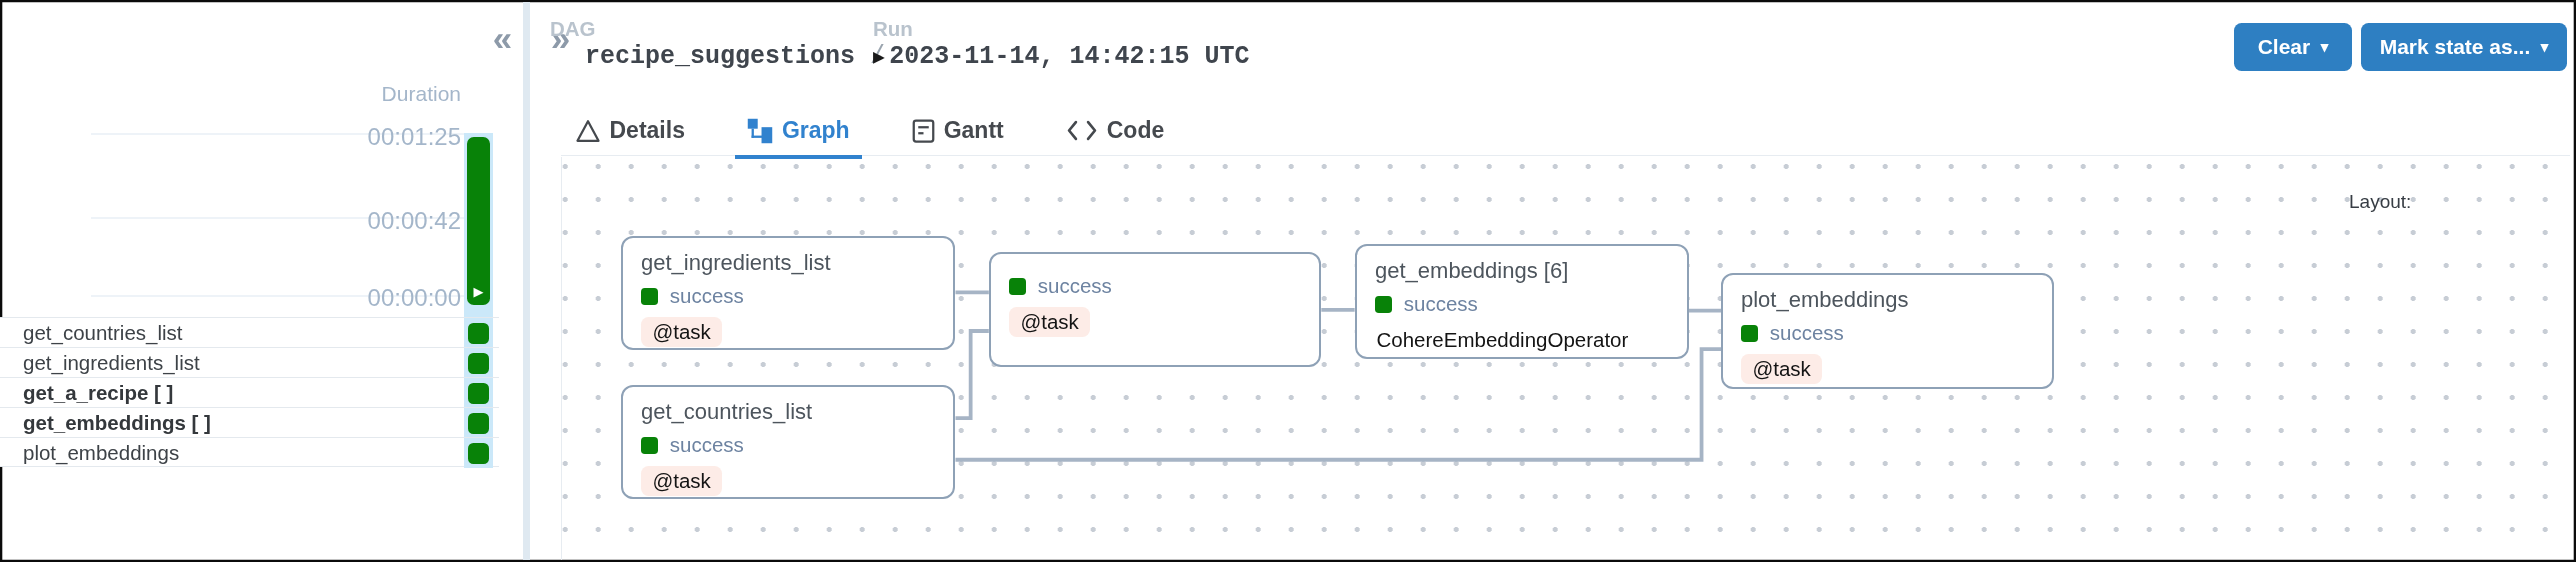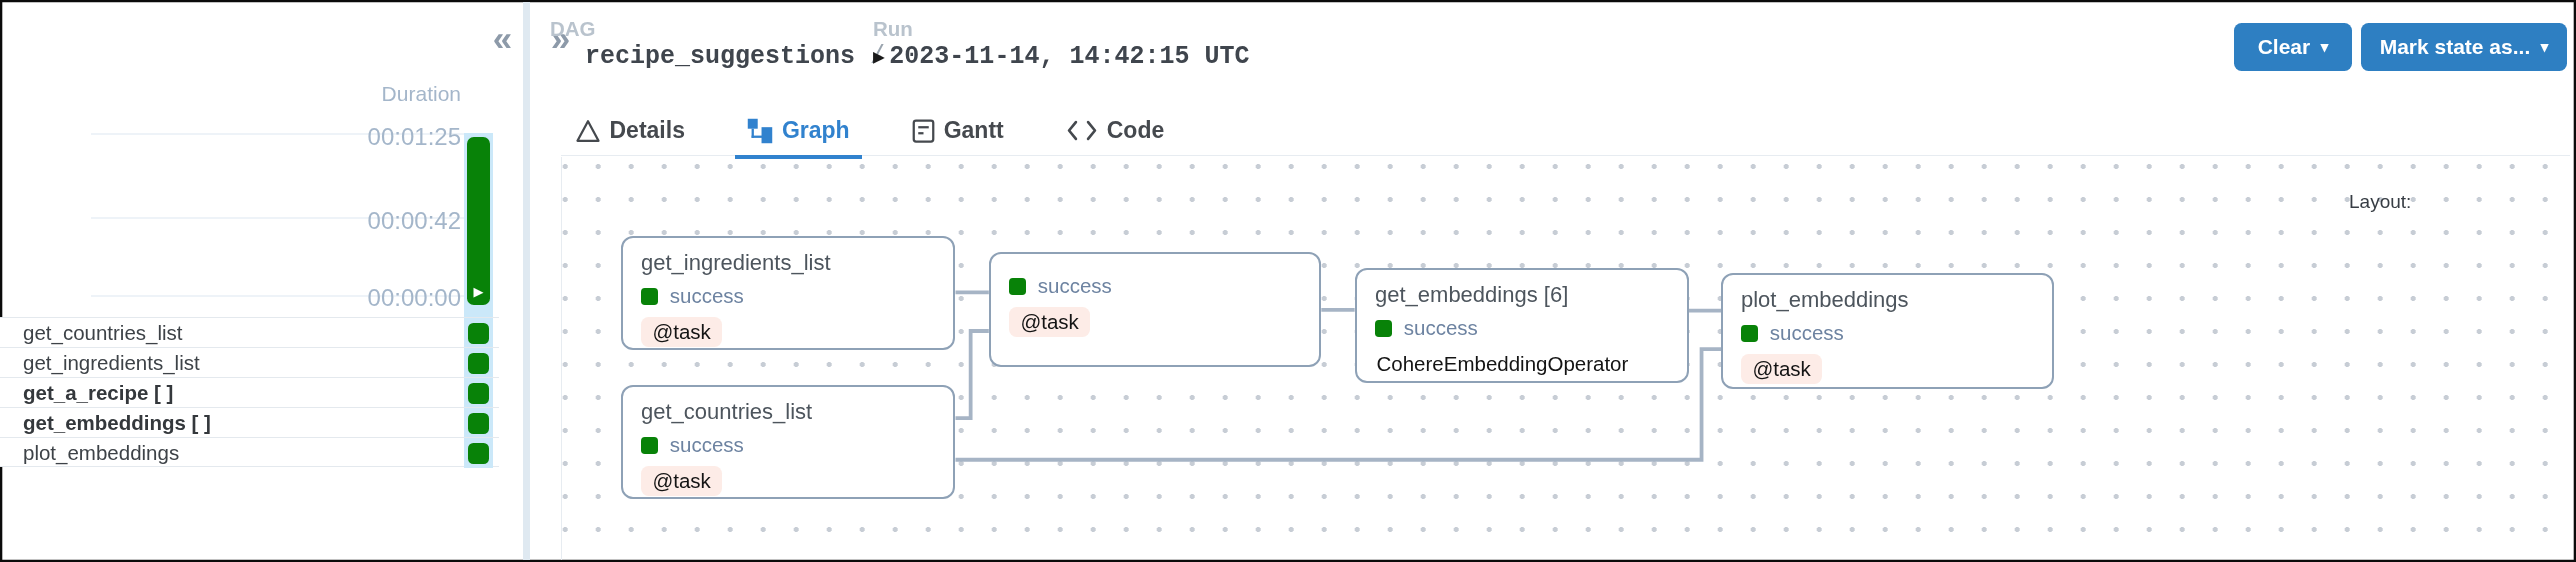--- a/index.html
+++ b/index.html
@@ -235,21 +235,21 @@
   </div>
 
   <div class="node" style="left:989px; top:252px; width:332px; height:115px">
     <div class="node-status">
         <span class="sq"></span>
         <span class="txt">success</span>
       </div>
     <span class="node-badge">@task</span>
   </div>
 
-  <div class="node" style="left:1355px; top:268px; width:334px; height:115px">
+  <div class="node" style="left:1355px; top:244px; width:334px; height:115px">
     <div class="node-title">get_embeddings [6]</div>
     <div class="node-status">
         <span class="sq"></span>
         <span class="txt">success</span>
       </div>
     <span class="node-badge plain">CohereEmbeddingOperator</span>
   </div>
 
   <div class="node" style="left:1721px; top:273px; width:333px; height:116px">
     <div class="node-title">plot_embeddings</div>

